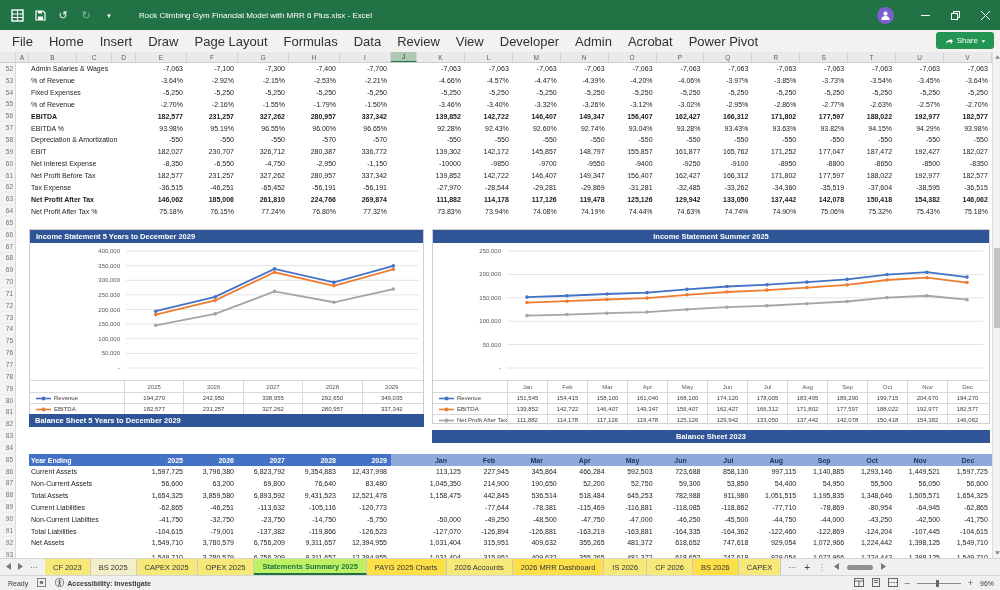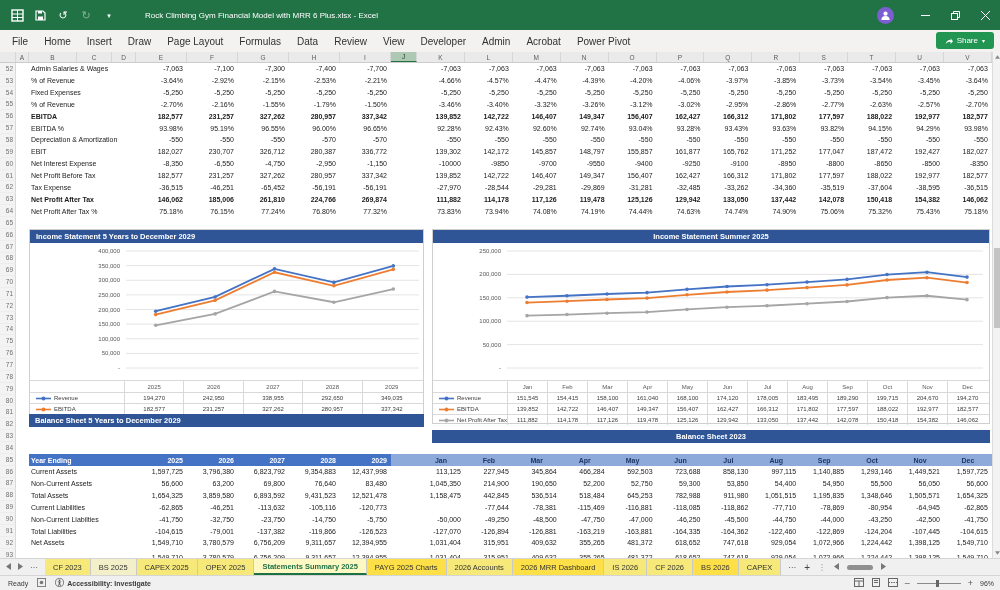--- a/index.html
+++ b/index.html
@@ -6,33 +6,33 @@
   #app{position:relative;width:1000px;height:590px;background:#fff;overflow:hidden;
        font-family:"Liberation Sans",sans-serif;-webkit-font-smoothing:antialiased;}
 
   
   .titlebar{position:absolute;top:0;left:0;width:1000px;height:30px;background:#217346;
             display:flex;align-items:center;color:#fff;}
   .qat{display:flex;align-items:center;gap:9px;padding-left:10px;}
   .qat .ic{width:14px;height:14px;display:flex;align-items:center;justify-content:center;}
   .qat .glyph{font-size:11px;color:#fff;line-height:1;}
   .dim{opacity:.45;}
-  .doc-title{font-size:8px;margin-left:29px;white-space:nowrap;color:#fff;}
+  .doc-title{font-size:8px;margin-left:23px;white-space:nowrap;color:#fff;}
   .searchbox{position:absolute;left:372px;top:6px;width:253px;height:18px;background:#1a5c38;
              border-radius:2px;display:flex;align-items:center;gap:6px;padding-left:8px;
              color:#cfe3d7;font-size:8px;cursor:text;}
   .tb-right{position:absolute;right:0;top:0;height:30px;display:flex;align-items:center;}
   .avatar{width:17px;height:17px;border-radius:50%;background:#7B5FD0;display:flex;
           align-items:center;justify-content:center;margin-right:16px;}
   .winbtn{width:30px;height:30px;display:flex;align-items:center;justify-content:center;}
 
   
   .ribbonrow{position:absolute;top:30px;left:0;width:1000px;height:22px;background:#F3F2F1;
              border-bottom:1px solid #E1E1E1;display:flex;align-items:center;}
-  .rtab{font-size:10px;color:#323130;padding:0 8px;height:22px;display:flex;align-items:center;cursor:pointer;}
+  .rtab{font-size:13px;color:#323130;padding:0 8px;height:22px;display:flex;align-items:center;cursor:pointer;}
   .share-btn{position:absolute;right:6px;top:2px;height:17px;background:#239552;color:#fff;
              border:none;border-radius:3px;font-size:8px;display:flex;align-items:center;gap:4px;
              padding:0 9px;font-family:inherit;cursor:pointer;}
 
   
   .colhdr{position:absolute;top:52px;left:0;width:992px;height:11px;background:#EAEAEA;
           border-bottom:1px solid #CCCCCC;display:flex;box-sizing:border-box;}
   .colcell{font-size:6.5px;color:#5c5c5c;display:flex;align-items:center;justify-content:center;
            border-right:1px solid #D6D6D6;box-sizing:border-box;height:100%;overflow:hidden;}
   .colcell.sel{background:#AFC8B4;color:#153A23;border-bottom:1.5px solid #217346;}
@@ -91,21 +91,21 @@
 
   
   .tabbar{position:absolute;top:558px;left:0;width:1000px;height:17px;background:#F0F0F0;
           border-top:1px solid #D5D5D5;display:flex;align-items:stretch;box-sizing:border-box;font-size:7.5px;}
   .tabnav{display:flex;align-items:center;gap:7px;padding:0 6px;color:#666;}
   .stab{display:flex;align-items:center;padding:0 8px;border-right:1px solid #C9C9C9;color:#333;
         cursor:pointer;white-space:nowrap;}
   .stab.yellow{background:#F6E97A;}
   .stab.pale{background:#F3EFC8;}
   .stab.plain{background:#fde047;}
-  .stab.active{background:#fef9c3;color:#1E7145;font-weight:bold;border-bottom:2px solid #1E7145;box-sizing:border-box;}
+  .stab.active{background:#bef264;color:#1E7145;font-weight:bold;border-bottom:2px solid #1E7145;box-sizing:border-box;}
   .tab-extra{display:flex;align-items:center;gap:8px;padding:0 7px;color:#555;}
   .hthumb{width:26px;height:5px;background:#8F8F8F;border-radius:3px;}
 
   
   .statusbar{position:absolute;top:575px;left:0;width:1000px;height:15px;background:#F0F0F0;
              border-top:1px solid #D5D5D5;display:flex;align-items:center;font-size:7px;color:#3a3a3a;
              box-sizing:border-box;}
   .sb-left{display:flex;align-items:center;gap:9px;padding-left:8px;}
   .sb-right{margin-left:auto;display:flex;align-items:center;gap:7px;padding-right:6px;}
   .zoom-track{width:44px;height:1px;background:#8a8a8a;position:relative;display:inline-block;}

